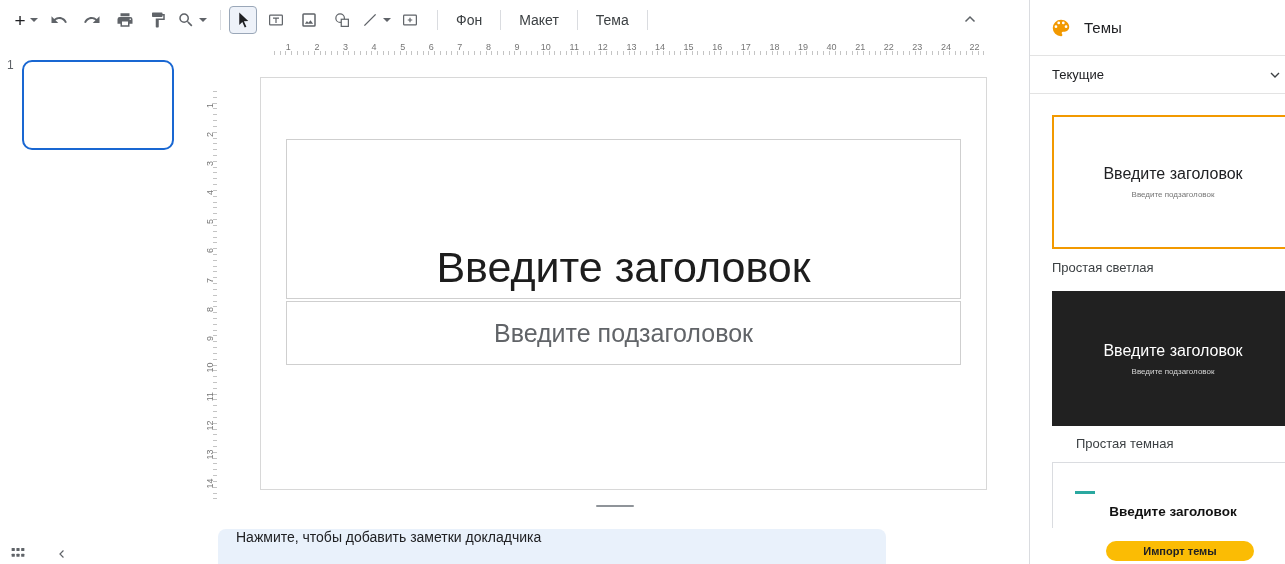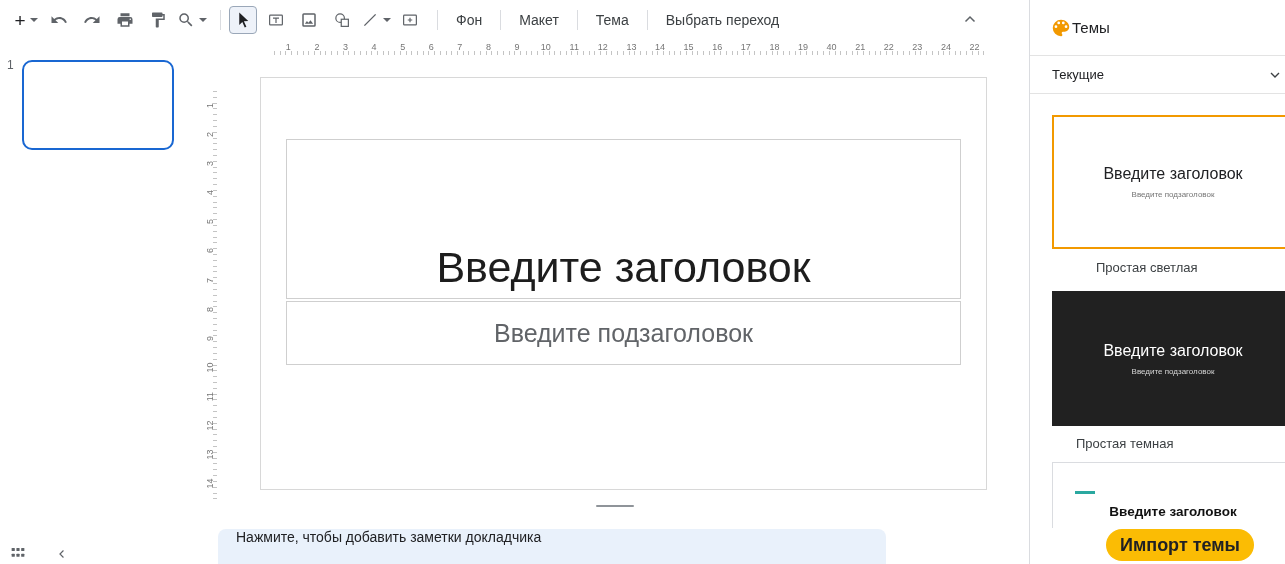--- a/index.html
+++ b/index.html
@@ -50,42 +50,42 @@
   
   .grid-btn { position:absolute; left:10px; top:543px; width:22px; height:20px; border:none; background:none; cursor:pointer; }
   .grid-btn svg { width:16px; height:14px; display:block; }
   .film-collapse { position:absolute; left:55px; top:545px; width:20px; height:18px; border:none; background:none; cursor:pointer; }
   .film-collapse svg { width:14px; height:14px; display:block; }
 
   
   .themes { position:absolute; top:0; right:0; width:256px; height:564px; background:#fff; border-left:1px solid #dadce0; overflow:hidden; z-index:6; }
   .themes-header { height:56px; display:flex; align-items:center; padding-left:20px; border-bottom:1px solid #e3e3e3; }
   .themes-header svg { width:22px; height:22px; }
-  .themes-title { font-size:15px; color:#202124; margin-left:0; }
+  .themes-title { font-size:15px; color:#202124; margin-left:12px; }
   .filter-row { height:38px; display:flex; align-items:center; justify-content:space-between; padding:0 2px 0 22px; border-bottom:1px solid #e3e3e3; cursor:pointer; }
   .filter-row .fval { font-size:13px; color:#202124; }
   .filter-row svg { width:16px; height:16px; }
 
   .theme-card { position:absolute; left:22px; width:242px; background:#fff; cursor:pointer;
                 display:flex; flex-direction:column; align-items:center; justify-content:center; gap:7px; }
   .card1 { top:115px; height:134px; border:2px solid #f29900; }
   .card2 { top:291px; height:135px; background:#212121; }
   .card3 { top:462px; height:90px; border:1px solid #dadce0; display:block; }
   .card-title { font-size:16px; color:#202124; }
   .card2 .card-title { color:#ffffff; }
   .card-sub { font-size:8px; color:#757575; }
   .card2 .card-sub { color:#d5d5d5; }
   .theme-label { position:absolute; left:22px; font-size:13px; color:#3c4043; }
-  .label1 { top:260px;margin-left:44px; } .label2 { top:436px;margin-left:24px; }
+  .label1 { top:260px; } .label2 { top:436px;margin-left:24px; }
   .card3 .accent-dash { position:absolute; left:22px; top:28px; width:20px; height:3px; background:#2aa8a0; }
   .card3 .card-title { position:absolute; left:0; top:41px; width:100%; text-align:center; font-size:13.5px; font-weight:bold; color:#111; }
 
   .themes-footer { position:absolute; left:0; bottom:0; width:100%; height:36px; background:#fff; z-index:2; }
-  .import-btn { position:absolute; right:31px; bottom:3px; width:148px; height:32px; background:#fbbc04; border:none; border-radius:17px;
-                font-size:18px; font-weight:bold; color:#202124; cursor:pointer; z-index:3; }
+  .import-btn { position:absolute; right:31px; bottom:3px; width:148px; height:20px; background:#fbbc04; border:none; border-radius:17px;
+                font-size:11px; font-weight:bold; color:#202124; cursor:pointer; z-index:3; }
 </style>
 </head>
 <body>
 
 <div class="app">
 
   <div class="toolbar">
     <button class="tbtn">
       <span class="plus-glyph">+</span>
       <span class="caret"></span>
@@ -151,21 +151,20 @@
           <path d="M12 9v6M9 12h6" stroke="#5f6368" stroke-width="1.6"></path>
         </svg>
     </button>
     <span class="sep"></span>
     <button class="txtbtn">Фон</button>
     <span class="sep"></span>
     <button class="txtbtn">Макет</button>
     <span class="sep"></span>
     <button class="txtbtn">Тема</button>
     <span class="sep"></span>
-    <button class="txtbtn">Выбрать переход</button>
     <span class="toolbar-spacer"></span>
     <button class="tbtn collapse-btn">
       <svg viewBox="0 0 24 24">
           <path d="M6 14l6-6 6 6" fill="none" stroke="#5f6368" stroke-width="2"></path>
         </svg>
     </button>
   </div>
 
   <span class="slide-num">1</span>
   <div class="thumb"></div>

